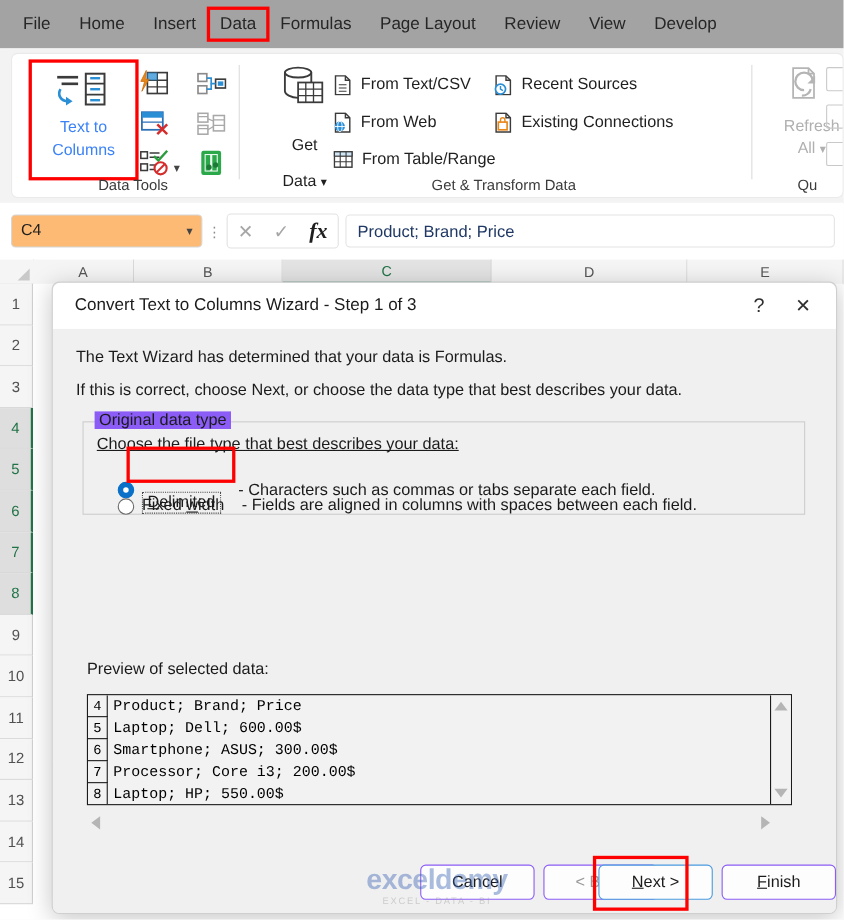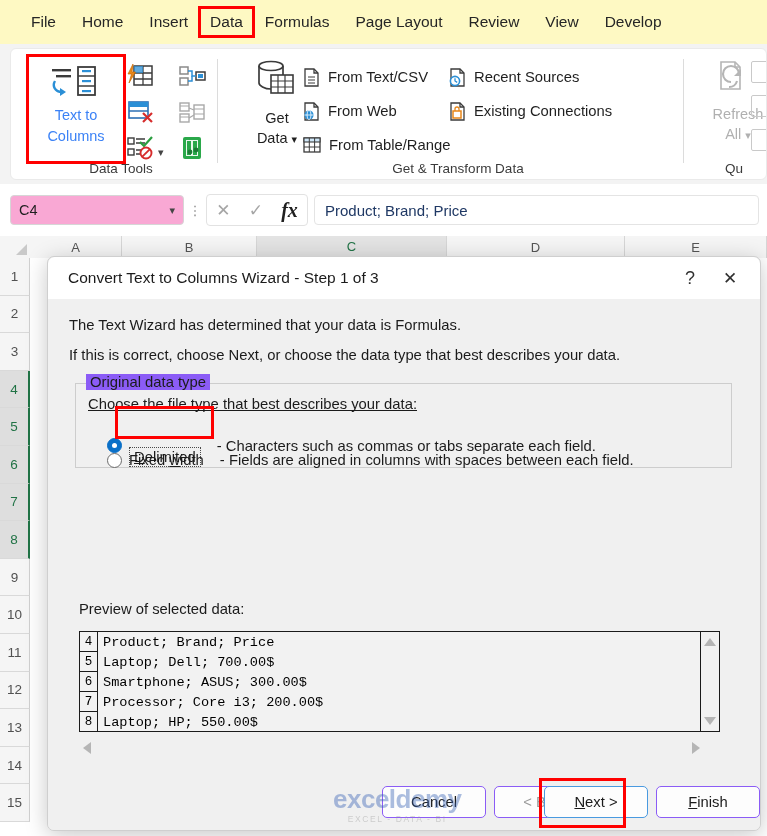--- a/index.html
+++ b/index.html
@@ -14,24 +14,24 @@
     position: relative;
     width: 767px; height: 836px;
     background: #ffffff;
   }
 
   
   .ribbon-tabs {
     position: absolute;
     left: 0; top: 0;
     width: 767px; height: 44px;
-    background: #fef9c3;
+    background: #a3a3a3;
     display: flex;
     align-items: center;
-    padding-left: 18px;
+    padding-left: 8px;
     box-sizing: border-box;
   }
   .tab {
     font-size: 15.5px;
     color: #262626;
     padding: 4px 13px;
     white-space: nowrap;
     position: relative;
     cursor: default;
   }
@@ -119,21 +119,21 @@
   .getdata-btn {
     position: absolute;
     left: 14px; top: 8px;
     width: 72px; height: 102px;
     display: flex; flex-direction: column;
     align-items: center;
   }
   .getdata-label {
     font-size: 14.5px; color: #1f1f1f;
     line-height: 1.15; text-align: center;
-    margin-top: 3px;
+    margin-top: 16px;
   }
   .gt-item {
     position: absolute;
     display: flex; align-items: center;
     height: 28px;
     font-size: 14.8px;
     color: #1f1f1f;
     white-space: nowrap;
   }
   .gt-item .ic { margin-right: 8px; display:flex; align-items:center; }
@@ -169,21 +169,21 @@
     left: 0; top: 184px;
     width: 767px; height: 52px;
     background: #ffffff;
     display: flex; align-items: center;
   }
   .namebox {
     margin-left: 10px;
     width: 174px; height: 30px;
     border: 1px solid #d6d6d6;
     border-radius: 4px;
-    background: #f9a8d4;
+    background: #fdba74;
     display: flex; align-items: center;
     padding: 0 8px;
     box-sizing: border-box;
     font-size: 14.5px; color: #1f1f1f;
     justify-content: space-between;
   }
   .namebox .nb-chev { font-size: 11px; color: #444; }
   .dots-vert {
     width: 16px; text-align: center;
     font-size: 13px; color: #8a8a8a;
@@ -846,21 +846,21 @@
   <div class="preview-label">Preview of selected data:</div>
 
   <div class="preview-box">
     <div class="pv-rows">
       <div class="pv-row">
         <span class="pv-num">4</span>
         <span class="pv-txt">Product; Brand; Price</span>
       </div>
       <div class="pv-row">
         <span class="pv-num">5</span>
-        <span class="pv-txt">Laptop; Dell; 700.00$</span>
+        <span class="pv-txt">Laptop; Dell; 600.00$</span>
       </div>
       <div class="pv-row">
         <span class="pv-num">6</span>
         <span class="pv-txt">Smartphone; ASUS; 300.00$</span>
       </div>
       <div class="pv-row">
         <span class="pv-num">7</span>
         <span class="pv-txt">Processor; Core i3; 200.00$</span>
       </div>
       <div class="pv-row">

